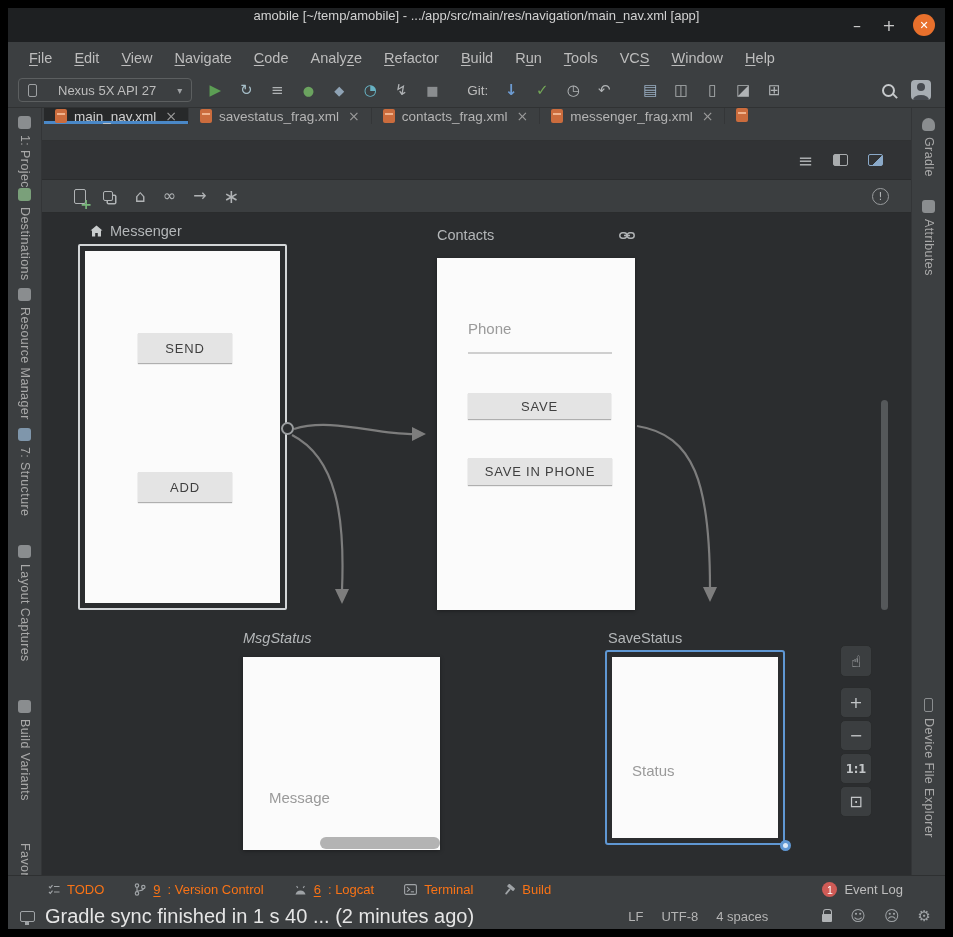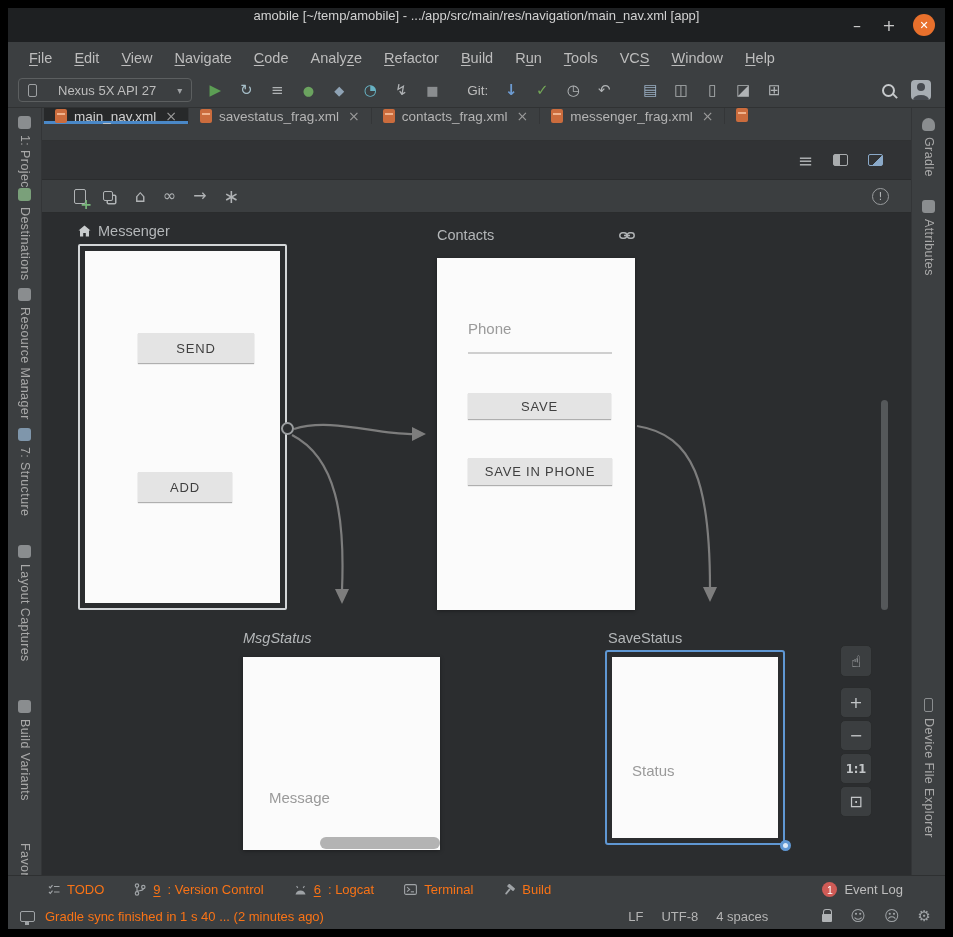--- a/index.html
+++ b/index.html
@@ -124,21 +124,21 @@
   .bb-item{display:flex;align-items:center;gap:7px;color:#f97316;font-size:13px;white-space:nowrap;}
   .bb-item u{text-underline-offset:2px;}
   .bb-icon{display:inline-flex;align-items:center;}
   .eventlog{margin-left:auto;display:flex;align-items:center;gap:7px;color:#bdbdbd;font-size:13px;}
   .badge{width:15px;height:15px;border-radius:50%;background:#cf5b56;color:#fff;font-size:10.5px;display:flex;align-items:center;justify-content:center;}
 
   
   .statusbar{height:26px;display:flex;align-items:center;padding:0 14px 0 12px;gap:10px;color:#bdbdbd;font-size:13.5px;flex:0 0 auto;}
   .mon{width:15px;height:11px;border:1.5px solid #9fa3a6;border-radius:2px;position:relative;flex:0 0 auto;}
   .mon::after{content:"";position:absolute;left:4px;bottom:-4px;width:4px;height:2.5px;background:#9fa3a6;}
-  .status-msg{color:#f97316;font-size:13px;}
+  .status-msg{color:#e5e5e5;font-size:20px;}
   .status-right{margin-left:auto;display:flex;align-items:center;gap:18px;color:#b4b4b4;font-size:13px;}
   .lock{width:10px;height:8px;background:#b0b3b5;border-radius:1px;position:relative;margin-left:36px;margin-top:4px;}
   .lock::before{content:"";position:absolute;top:-5px;left:1px;width:7px;height:6px;border:1.5px solid #b0b3b5;border-bottom:none;border-radius:3px 3px 0 0;}
   .face{font-size:15px;color:#9fa3a6;}
   .gear{font-size:15px;color:#9fa3a6;}
 </style>
 </head>
 <body>
 
 <div class="app">
@@ -286,29 +286,29 @@
 
         <svg class="arrows" width="869" height="662">
           <path class="arrow" d="M252 216 C 288 204 336 222 371 221"></path>
           <polygon class="ah" points="370,214 384,221 370,228"></polygon>
           <path class="arrow" d="M250 222 C 295 245 303 305 300 377"></path>
           <polygon class="ah" points="293,376 307,376 300,391"></polygon>
           <path class="arrow" d="M595 213 C 652 222 668 270 668 375"></path>
           <polygon class="ah" points="661,374 675,374 668,389"></polygon>
         </svg>
 
-        <div class="frag-label" style="left:36px;top:10px;">
+        <div class="frag-label" style="left:48px;top:10px;">
           <svg width="13" height="12" viewBox="0 0 13 12">
               <path d="M6.5 0.5 L12.5 5.5 H11 V11.5 H7.8 V8 H5.2 V11.5 H2 V5.5 H0.5 Z" fill="#c9cccd"></path>
             </svg>
           <span>Messenger</span>
         </div>
         <div class="frag sel-gray" style="left:36px;top:31px;width:209px;height:366px;">
           <div class="screen">
-            <div class="pv-btn" style="left:53px;top:82px;width:116px;height:30px;">SEND</div>
+            <div class="pv-btn" style="left:53px;top:82px;width:94px;height:30px;">SEND</div>
             <div class="pv-btn" style="left:53px;top:221px;width:94px;height:30px;">ADD</div>
           </div>
         </div>
         <div class="conn-dot" style="left:239px;top:209px;"></div>
 
         <div class="frag-label" style="left:395px;top:14px;width:198px;justify-content:space-between;">
           <span>Contacts</span>
           <svg width="16" height="9" viewBox="0 0 16 9">
             <rect x="0.8" y="1.8" width="7" height="5.4" rx="2.7" fill="none" stroke="#b0b3b5" stroke-width="1.5"></rect>
             <rect x="8.2" y="1.8" width="7" height="5.4" rx="2.7" fill="none" stroke="#b0b3b5" stroke-width="1.5"></rect>

